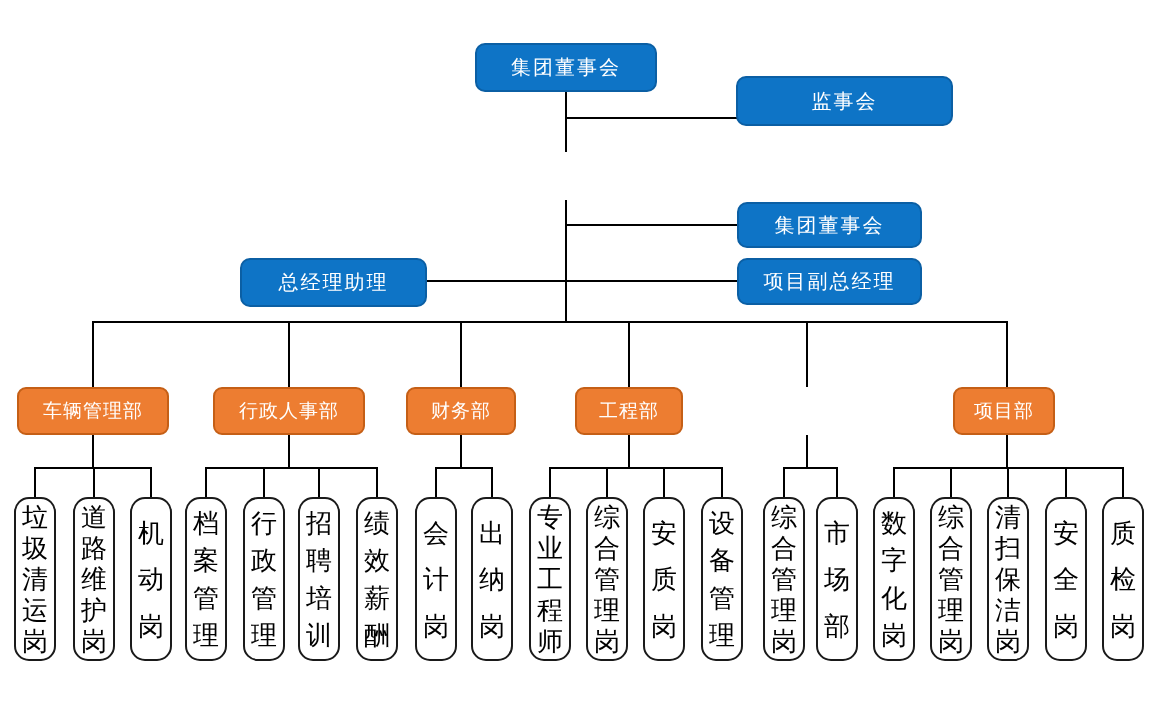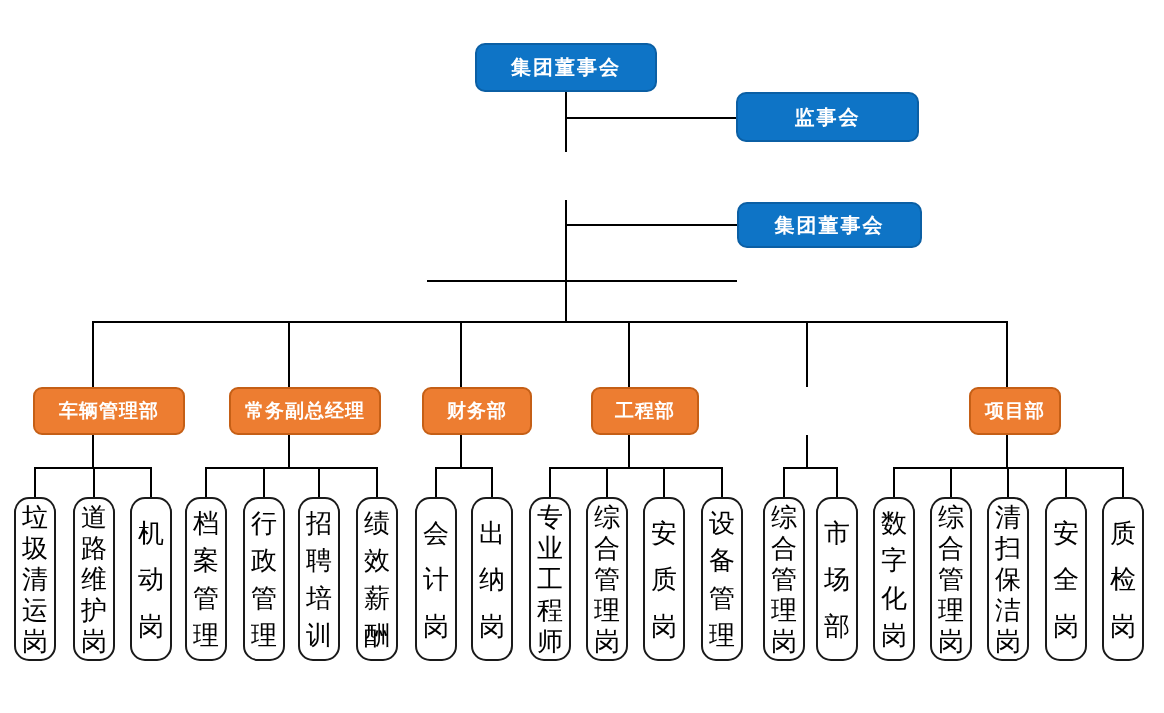--- a/index.html
+++ b/index.html
@@ -15,32 +15,31 @@
     display:flex;align-items:center;justify-content:center;
     box-sizing:border-box;
     text-align:center;
   }
   .node.blue{
     background:#0e74c6;
     border:2px solid #0b5fa4;
     border-radius:10px;
     color:#ffffff;
     font-size:20px;
-    font-weight:bold;
+    font-weight:normal;
     letter-spacing:2px;
   }
   .node.orange{
     background:#ed7d31;
     border:2px solid #c55f16;
     border-radius:9px;
     color:#ffffff;
     font-size:19px;
-    font-weight:bold;
+    font-weight:normal;
     letter-spacing:1px;
-    margin-left:16px;
   }
   .node.pos{
     background:#ffffff;
     border:2.5px solid #1a1a1a;
     border-radius:15px;
     color:#000000;
   }
   .vlabel{
     display:flex;flex-direction:column;
     justify-content:space-evenly;align-items:center;
@@ -106,40 +105,46 @@
   <div class="hline" style="left:893px;top:467px;width:231px;"></div>
   <div class="vline" style="left:893px;top:467px;height:31px;"></div>
   <div class="vline" style="left:950px;top:467px;height:31px;"></div>
   <div class="vline" style="left:1007px;top:467px;height:31px;"></div>
   <div class="vline" style="left:1065px;top:467px;height:31px;"></div>
   <div class="vline" style="left:1122px;top:467px;height:31px;"></div>
 
   <div class="node blue" style="left:475px;top:43px;width:182px;height:49px;">
     <span>集团董事会</span>
   </div>
-  <div class="node blue" style="left:736px;top:92px;width:183px;height:50px;">
+  <div class="node blue" style="left:736px;top:76px;width:217px;height:50px;">
     <span>监事会</span>
   </div>
   <div class="node blue" style="left:737px;top:202px;width:185px;height:46px;">
     <span>集团董事会</span>
   </div>
+  <div class="node blue" style="left:240px;top:258px;width:187px;height:49px;">
+    <span>总经理助理</span>
+  </div>
+  <div class="node blue" style="left:737px;top:258px;width:185px;height:47px;">
+    <span>项目副总经理</span>
+  </div>
 
   <div class="node orange" style="left:17px;top:387px;width:152px;height:48px;">
     <span>车辆管理部</span>
   </div>
   <div class="node orange" style="left:213px;top:387px;width:152px;height:48px;">
-    <span>常务副总经理</span>
+    <span>行政人事部</span>
   </div>
   <div class="node orange" style="left:575px;top:387px;width:108px;height:48px;">
     <span>工程部</span>
   </div>
   <div class="node orange" style="left:406px;top:387px;width:110px;height:48px;">
     <span>财务部</span>
   </div>
-  <div class="node orange" style="left:953px;top:387px;width:92px;height:48px;">
+  <div class="node orange" style="left:953px;top:387px;width:102px;height:48px;">
     <span>项目部</span>
   </div>
 
   <div class="node pos" style="left:14px;top:497px;width:42px;height:164px;">
     <div class="vlabel">
         <span>垃</span>
         <span>圾</span>
         <span>清</span>
         <span>运</span>
         <span>岗</span>

